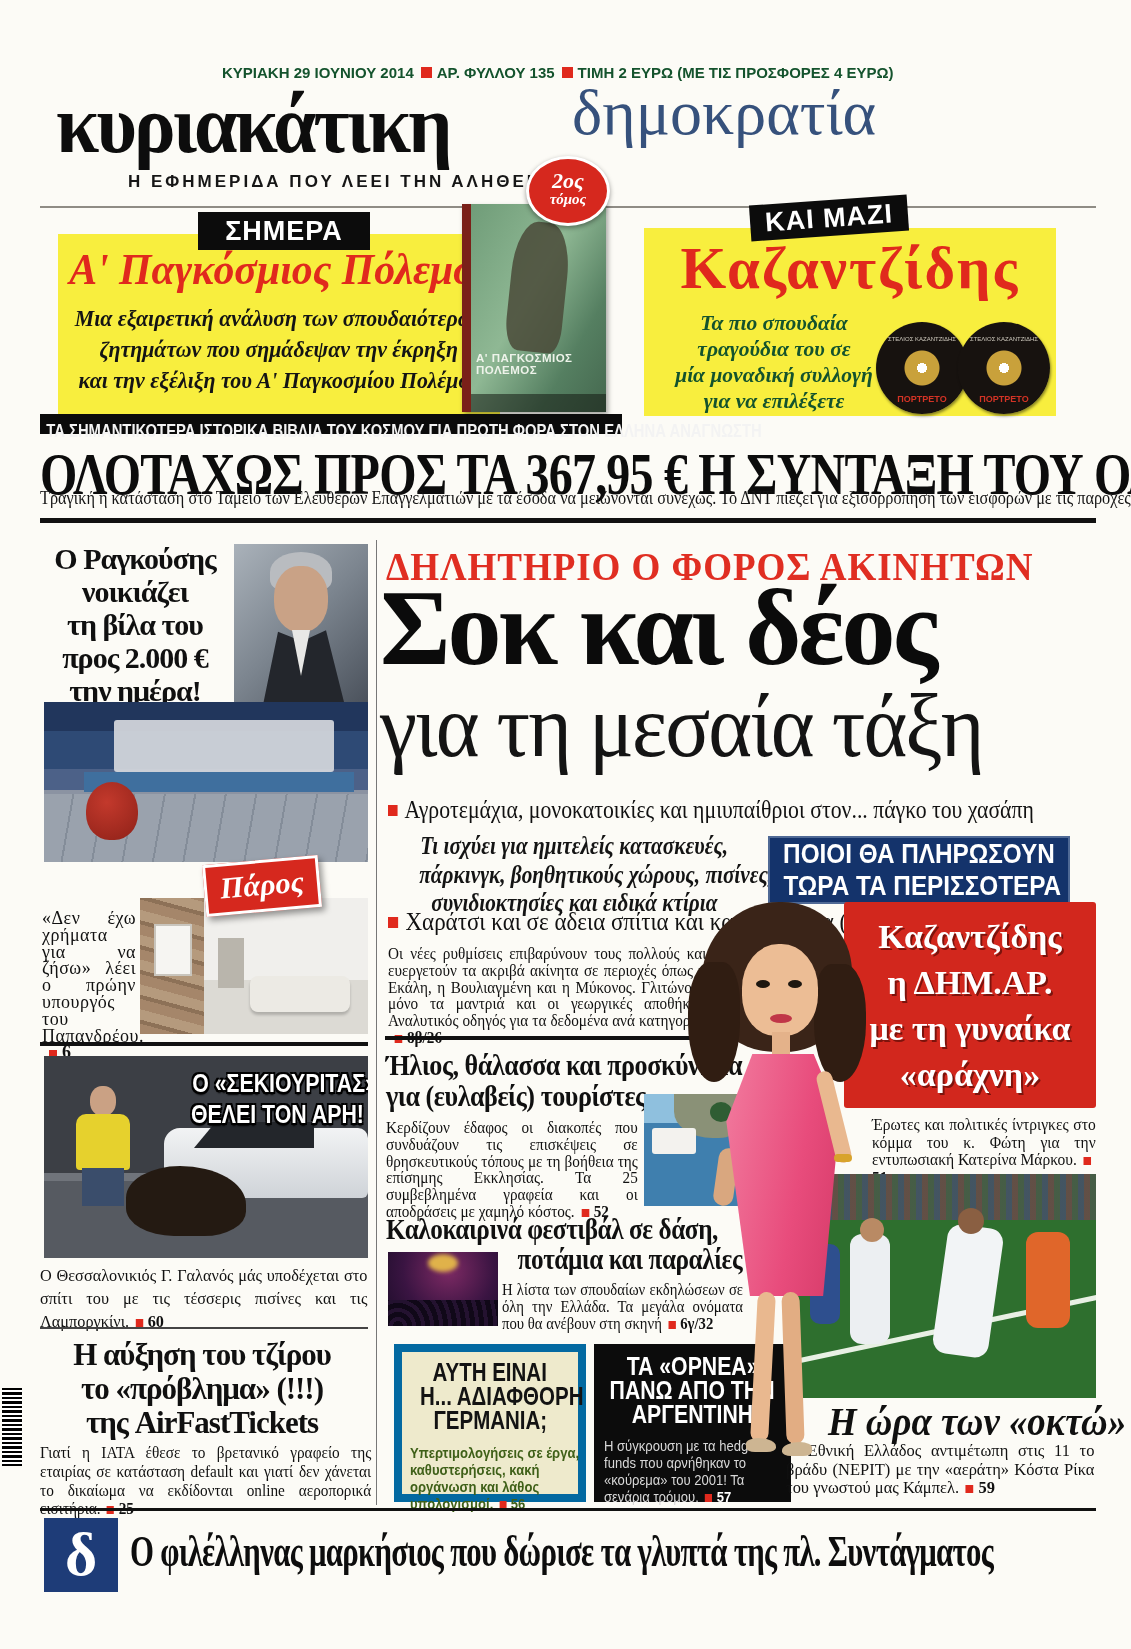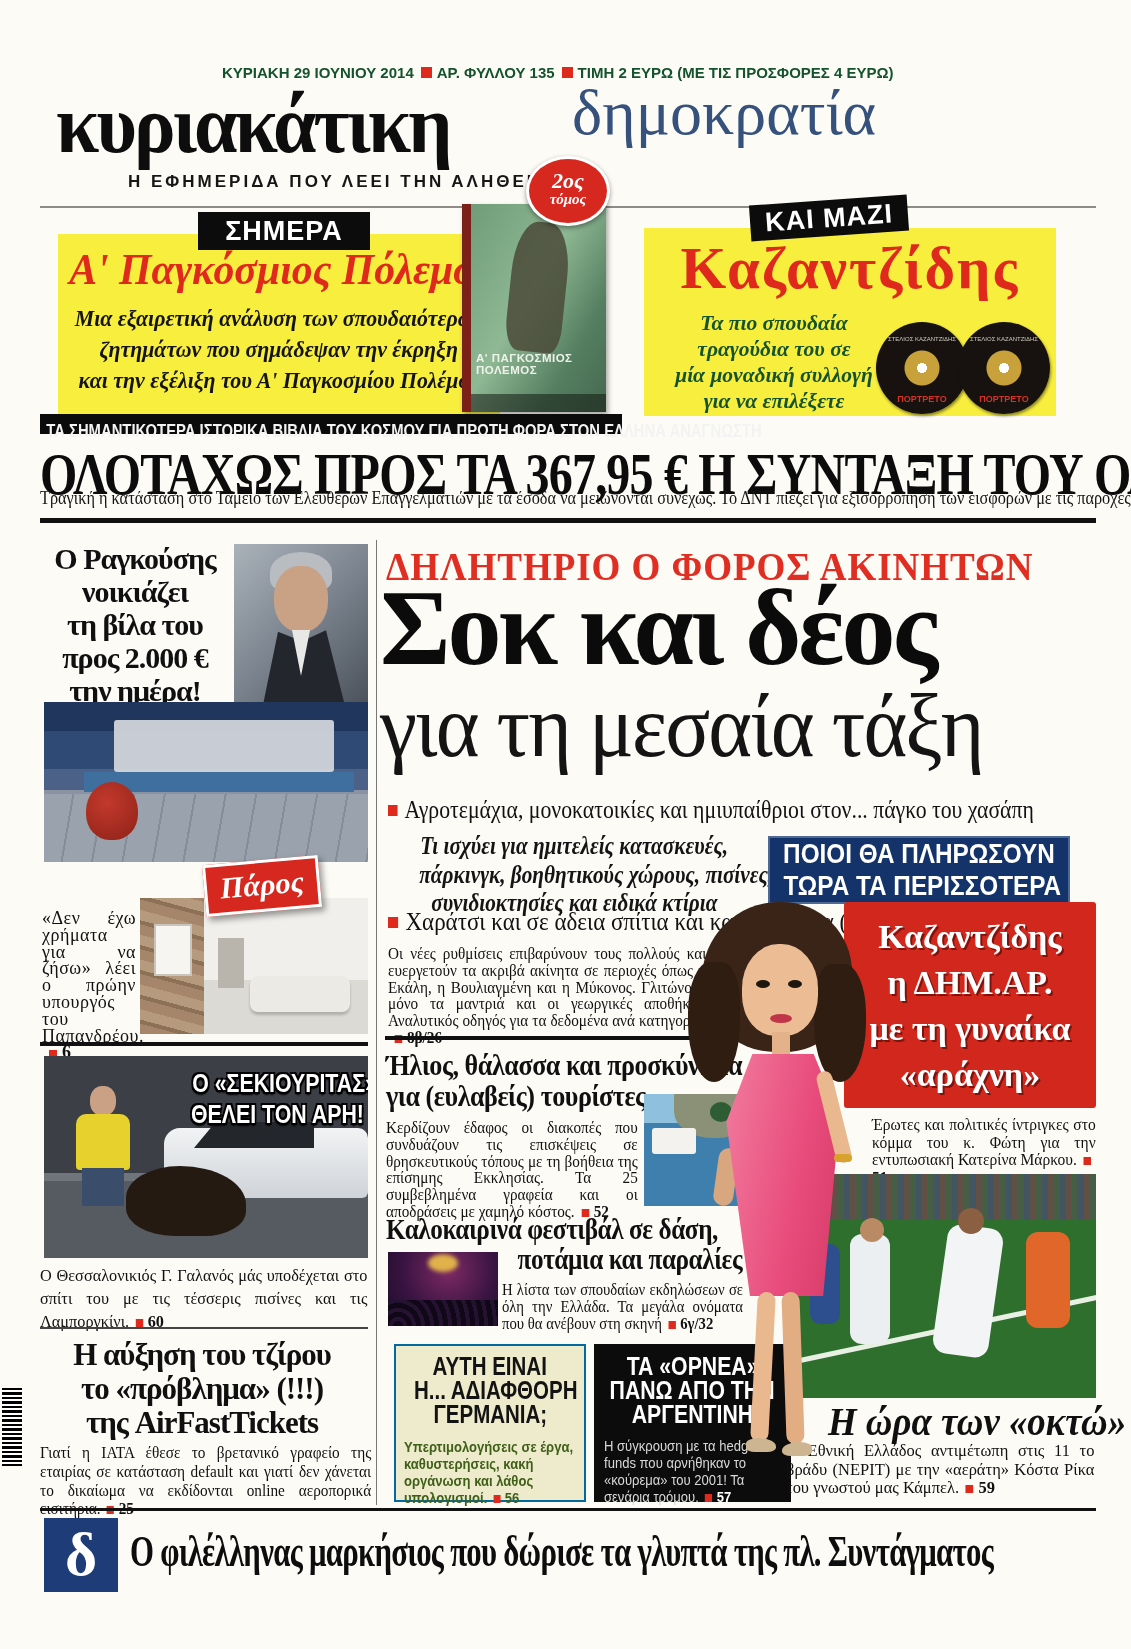--- a/index.html
+++ b/index.html
@@ -237,21 +237,21 @@
 
   <div class="photo" style="left:388px;top:1252px;width:110px;height:74px;background:radial-gradient(circle at 55% 25%,#7e2a64,#3a1442 55%,#190c26);">
     <div style="position:absolute;left:40px;top:2px;width:30px;height:18px;background:#e0b24a;border-radius:50%;filter:blur(2px);"></div>
     <div style="position:absolute;left:0;bottom:0;width:110px;height:26px;background:repeating-radial-gradient(circle at 10px 26px,#100818 0 5px,#241230 5px 9px);"></div>
   </div>
 
   <div class="abs jt serif" style="left:502px;top:1282px;width:262px;font-size:16px;line-height:16.8px;transform:scaleX(.92);transform-origin:left top;">
     <span>Η λίστα των σπουδαίων εκδηλώσεων σε όλη την Ελλάδα. Τα μεγάλα ονόματα που θα ανέβουν στη σκηνή</span><span class="sqr" style="width:8px;height:8px;"></span><b>6γ/32</b>
   </div>
 
-  <div class="abs" style="left:394px;top:1344px;width:192px;height:158px;background:#eeeacc;border:2px solid #0369a1;box-sizing:border-box;">
+  <div class="abs" style="left:394px;top:1344px;width:192px;height:158px;background:#eeeacc;border:8px solid #0369a1;box-sizing:border-box;">
     <div class="ctr sans b" style="margin-top:8px;font-size:25px;line-height:24px;color:#131313;">
       <div><span class="nwc" style="transform:scaleX(.82);">ΑΥΤΗ ΕΙΝΑΙ</span></div>
       <div><span class="nwc" style="transform:scaleX(.82);">Η... ΑΔΙΑΦΘΟΡΗ</span></div>
       <div><span class="nwc" style="transform:scaleX(.82);">ΓΕΡΜΑΝΙΑ;</span></div>
     </div>
     <div class="sans b" style="position:absolute;left:8px;top:92px;width:198px;font-size:15px;line-height:17px;color:#3f6018;transform:scaleX(.87);transform-origin:left top;">
       <span>Υπερτιμολογήσεις σε έργα, καθυστερήσεις, κακή οργάνωση και λάθος υπολογισμοί.</span><span class="sqr" style="width:8px;height:8px;"></span><b>56</b>
     </div>
   </div>
 

